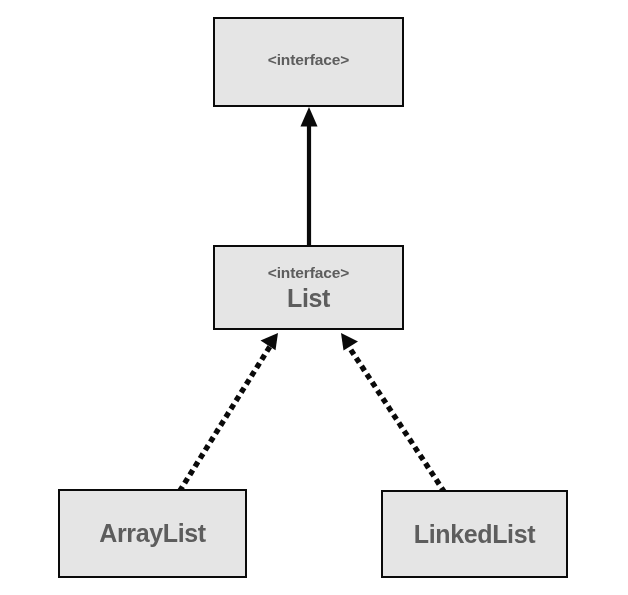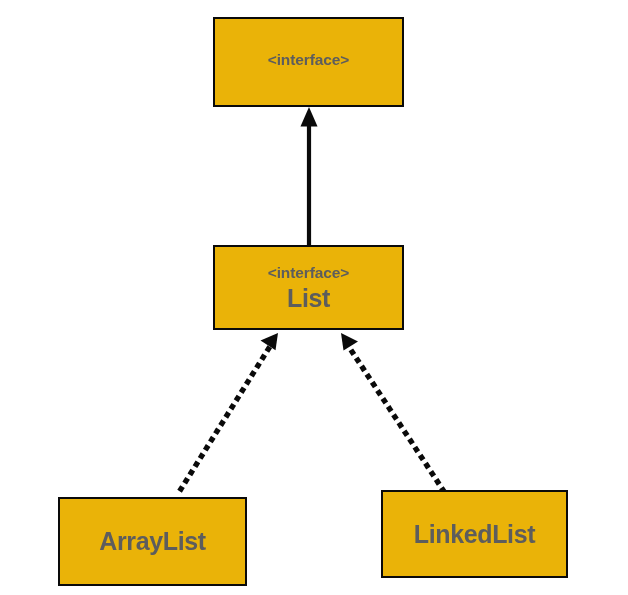--- a/index.html
+++ b/index.html
@@ -22,21 +22,21 @@
     position: absolute;
     left: 0;
     top: 0;
     width: 628px;
     height: 595px;
     pointer-events: none;
   }
   .uml-box {
     position: absolute;
     box-sizing: border-box;
-    background: #eab308;
+    background: #e5e5e5;
     border: 2.6px solid #0a0a0a;
     display: flex;
     flex-direction: column;
     align-items: center;
     justify-content: center;
     z-index: 2;
   }
   .stereotype {
     color: #5d5d5d;
     font-size: 15.5px;
@@ -53,21 +53,21 @@
     letter-spacing: -0.35px;
     line-height: 1.05;
     white-space: nowrap;
   }
   .class-name.solo {
     font-size: 25px;
   }
   
   #box-collection { left: 213px; top: 17px;  width: 191px; height: 90px; }
   #box-list       { left: 213px; top: 245px; width: 191px; height: 85px; }
-  #box-arraylist  { left: 58px;  top: 489px; width: 189px; height: 89px; margin-top: 8px; }
+  #box-arraylist  { left: 58px;  top: 489px; width: 189px; height: 89px; }
   #box-linkedlist { left: 381px; top: 490px; width: 187px; height: 88px; justify-content: center; }
 </style>
 </head>
 <body>
 
 <div id="canvas">
 
   <svg id="edges" viewBox="0 0 628 595" width="628" height="595" xmlns="http://www.w3.org/2000/svg">
 
     <g>

